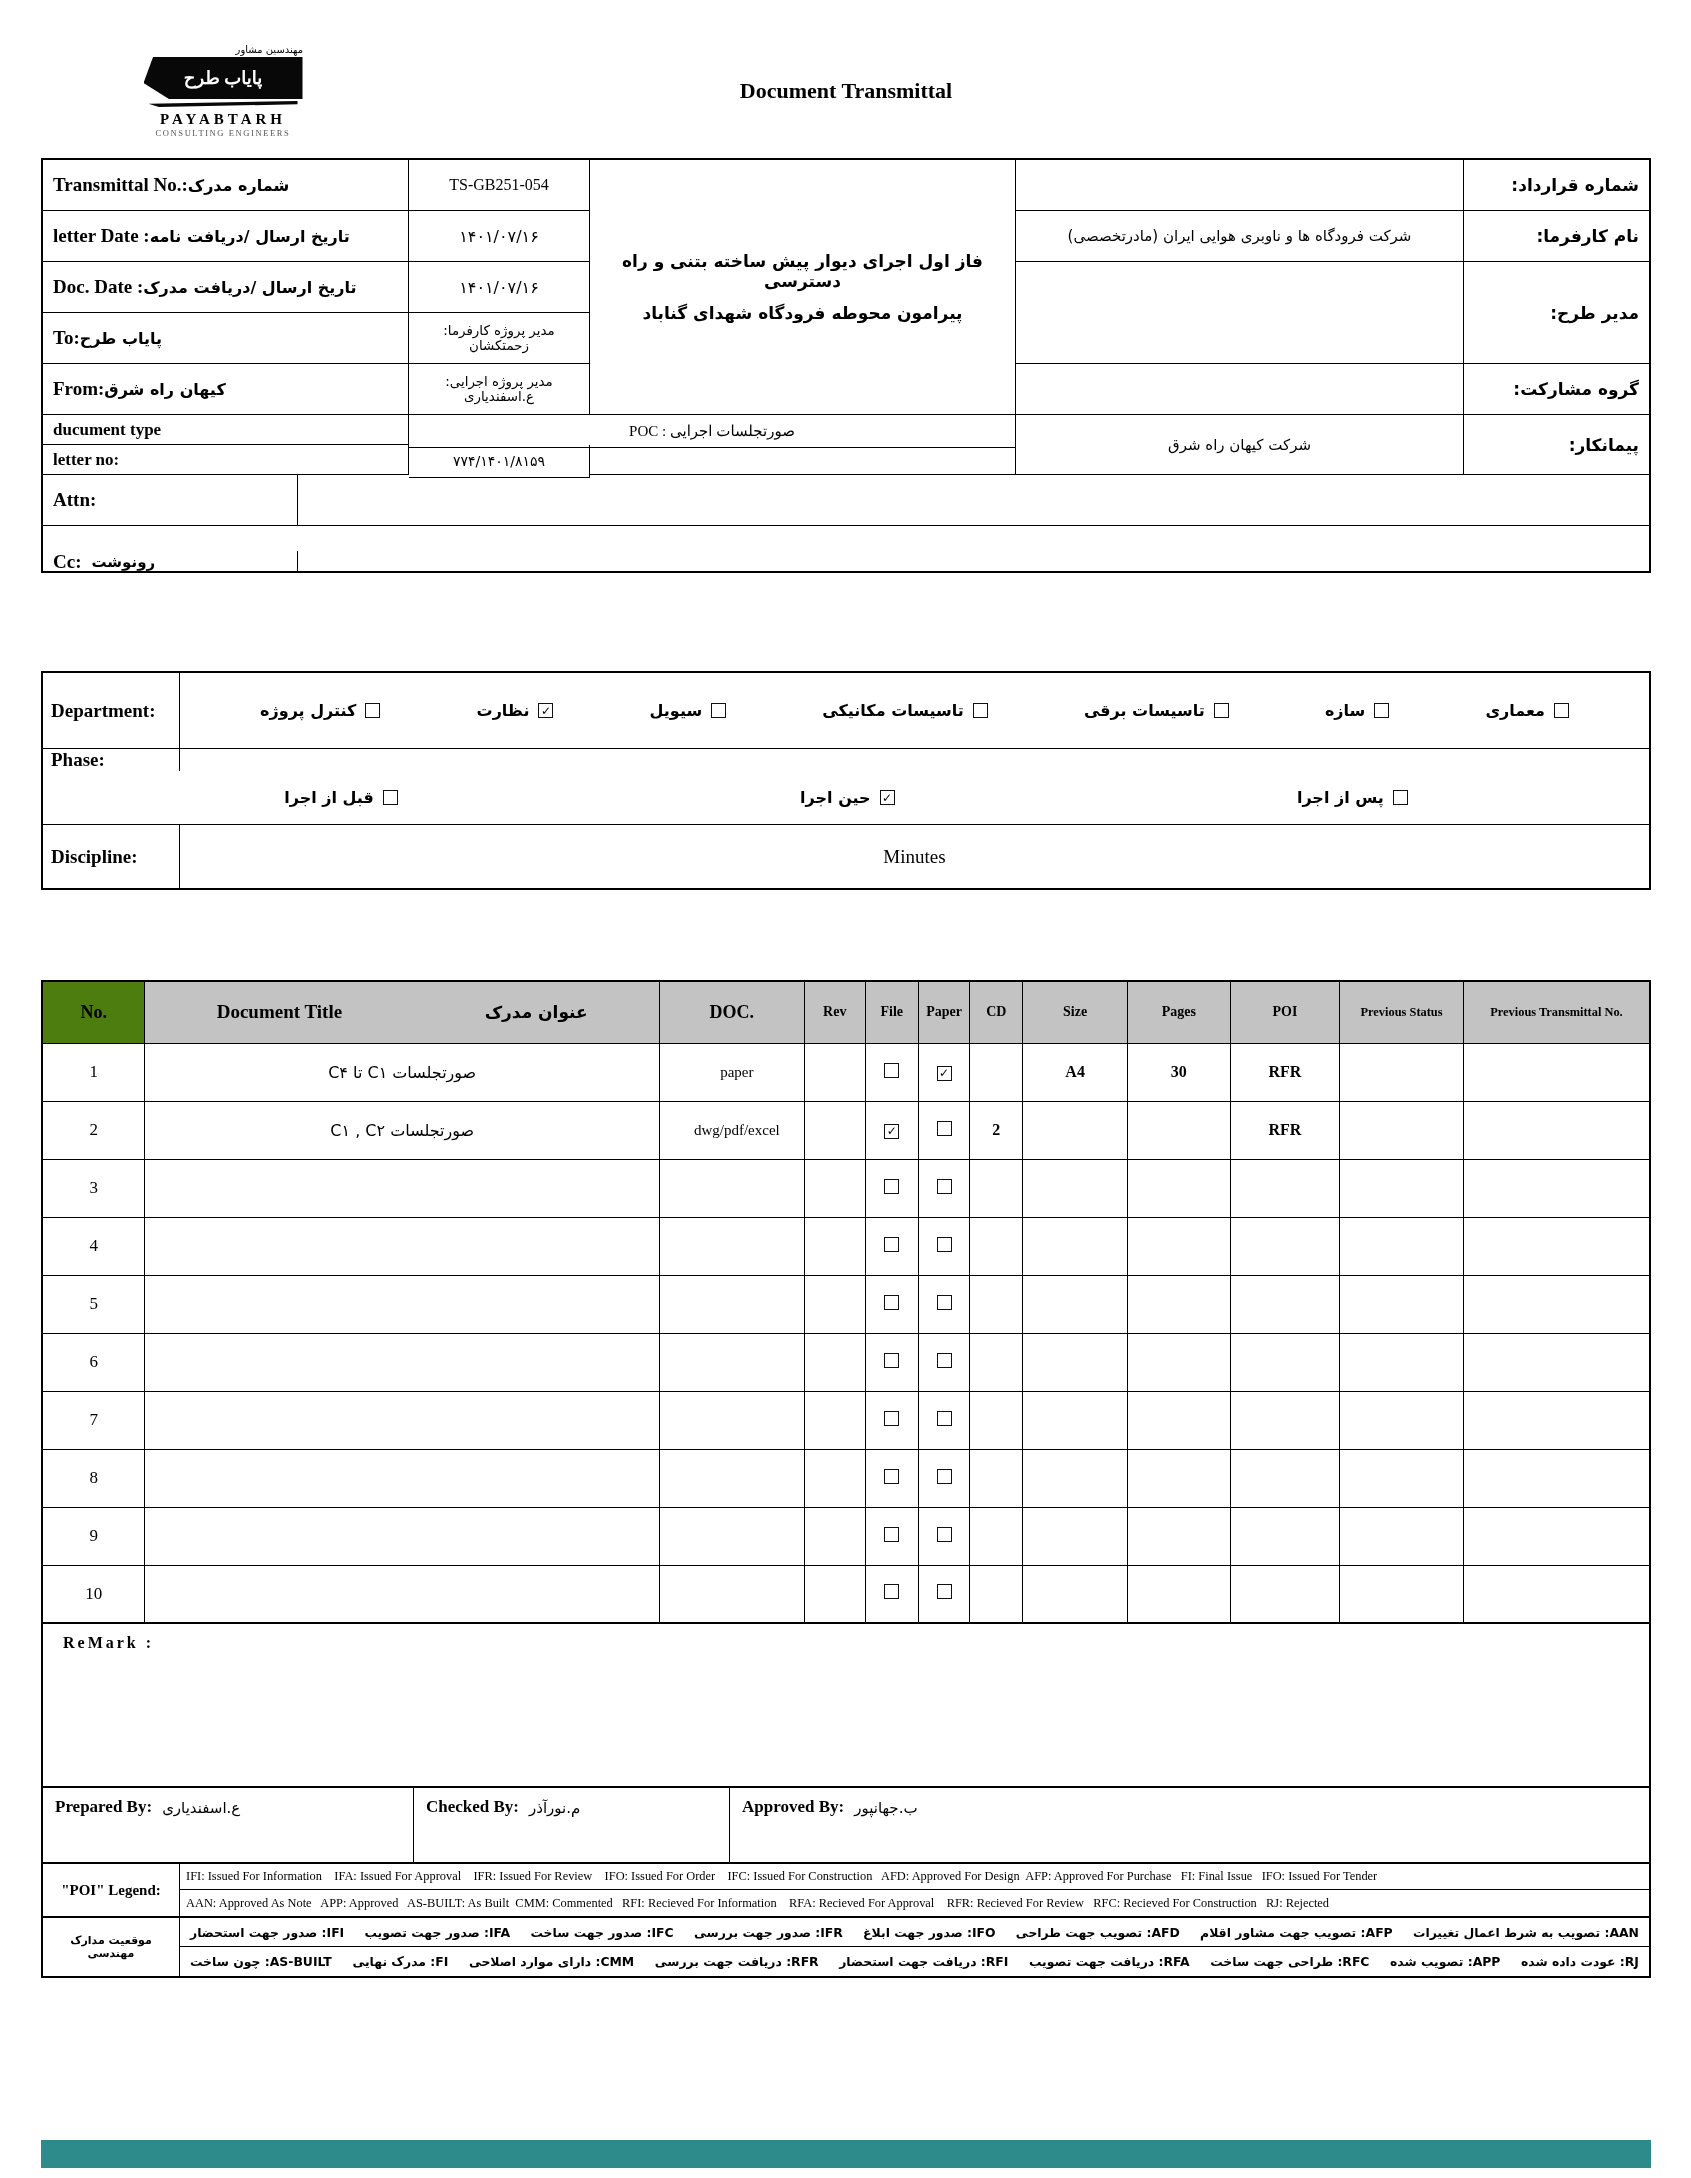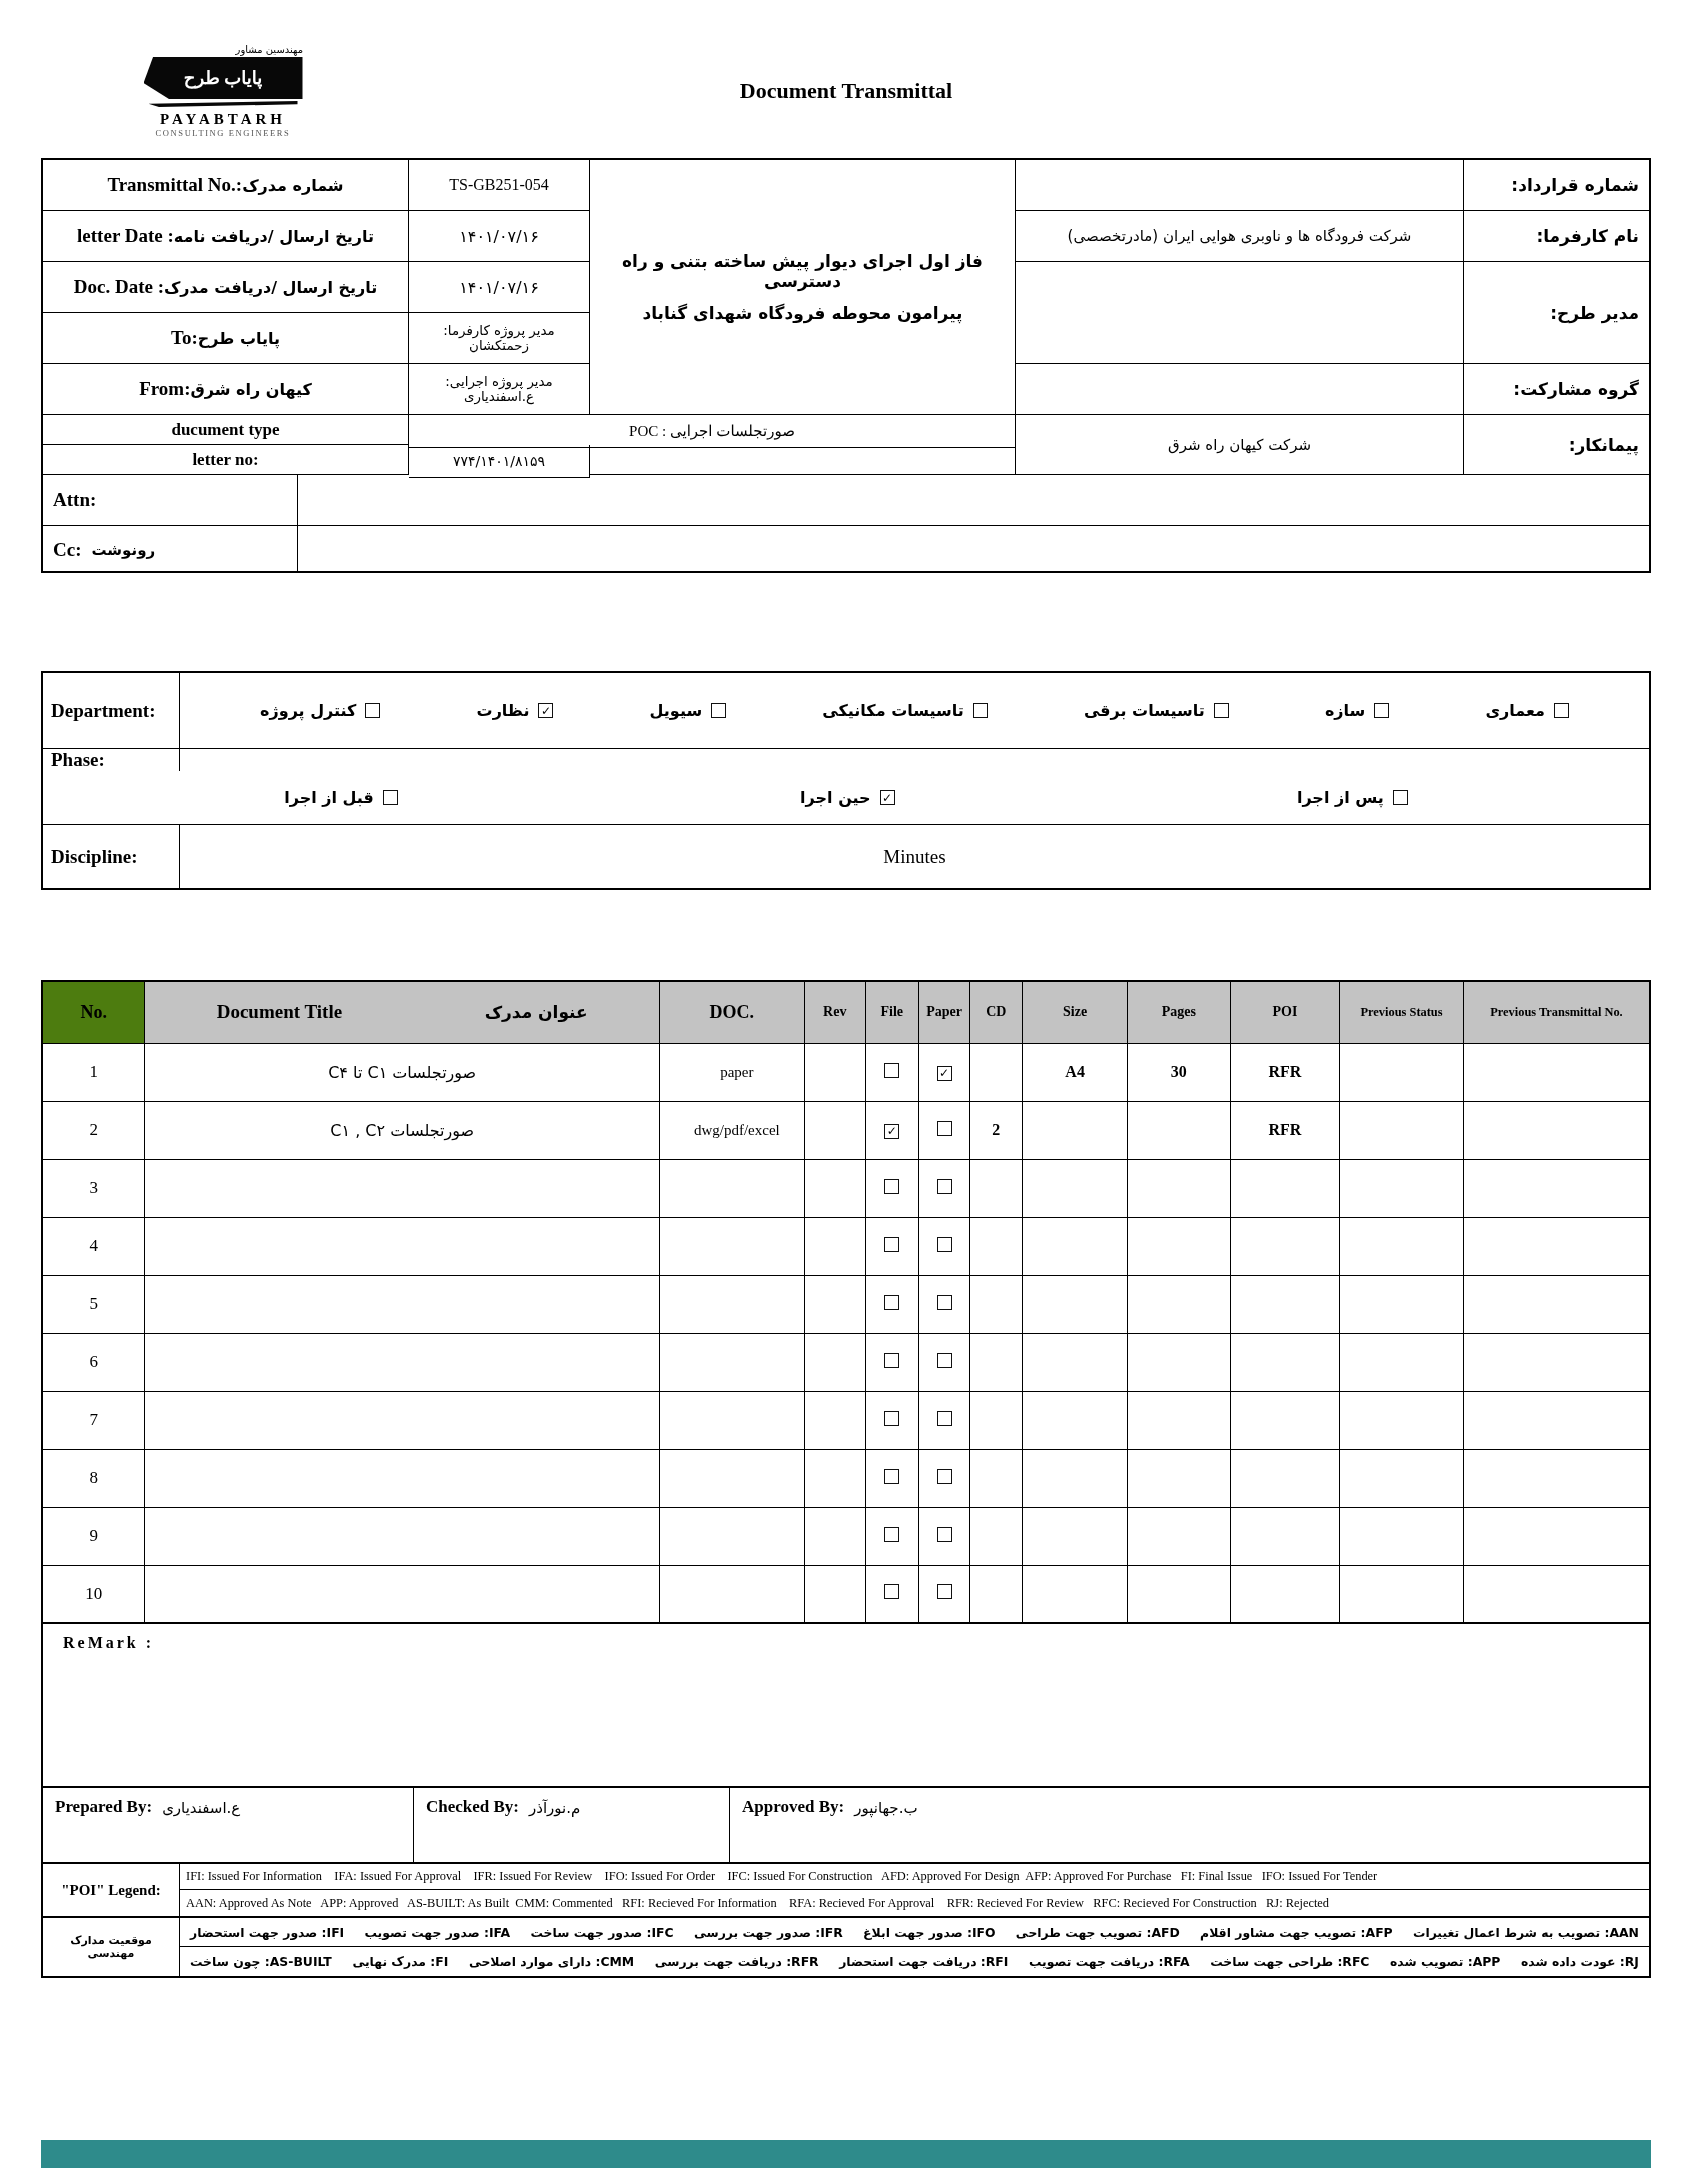--- a/index.html
+++ b/index.html
@@ -19,31 +19,31 @@
 .logo-fa{color:#fff;font-size:18px;font-weight:bold;direction:rtl;}
 .logo-swoosh{width:149px;height:6px;background:#080808;margin:2px auto 4px;clip-path:polygon(0 45%,100% 0,100% 55%,7% 100%);}
 .logo-en{font-size:15px;font-weight:bold;letter-spacing:4px;}
 .logo-sub{font-size:8.5px;color:#555;letter-spacing:1.6px;}
 
 
 .top-table{width:1610px;height:415px;border:2px solid #000;}
 .top-grid{display:grid;grid-template-columns:366px 181px 426px 448px 185px;grid-template-rows:51px 51px 51px 51px 51px 30px 30px;}
 .tc{border-right:1px solid #000;border-bottom:1px solid #000;display:flex;align-items:center;overflow:hidden;}
 .tc.lastcol{border-right:none;}
-.lab{justify-content:center;padding:0 10px;}
+.lab{justify-content:flex-start;padding:0 10px;}
 .en-label{font-weight:bold;font-size:19px;white-space:nowrap;}
 .en-label.sm{font-size:17px;}
 .fa-lab{font-weight:bold;font-size:16px;direction:rtl;font-family:"DejaVu Sans",sans-serif;}
 .val{justify-content:center;font-size:16px;text-align:center;padding:16px 3px;}
 .val.fa-val{font-family:"DejaVu Sans",sans-serif;font-size:13.4px;}
 .desc{flex-direction:column;justify-content:center;gap:12px;font-weight:bold;font-size:17px;direction:rtl;text-align:center;padding:0 8px;font-family:"DejaVu Sans",sans-serif;}
 .rv{justify-content:center;font-size:15px;direction:rtl;text-align:center;padding:0 6px;font-family:"DejaVu Sans",sans-serif;}
 .rl{direction:rtl;padding:0 10px;font-weight:bold;font-size:17px;font-family:"DejaVu Sans",sans-serif;}
 .srow{display:flex;height:51px;border-bottom:1px solid #000;}
-.srow.last{height:47px;border-bottom:none;}
+.srow.last{height:47px;border-bottom:none;align-items:flex-end;}
 .sr-lab{width:255px;border-right:1px solid #000;display:flex;align-items:center;gap:10px;padding:0 10px;}
 .sr-rest{flex:1;}
 .cc-fa{font-weight:bold;font-size:15px;}
 
 
 .class-table{width:1610px;margin-top:98px;border:2px solid #000;}
 .crow{display:flex;border-bottom:1px solid #000;}
 .crow.last{border-bottom:none;}
 .crow.h1{height:76px;}
 .crow.h2{height:76px;flex-direction:column;}

